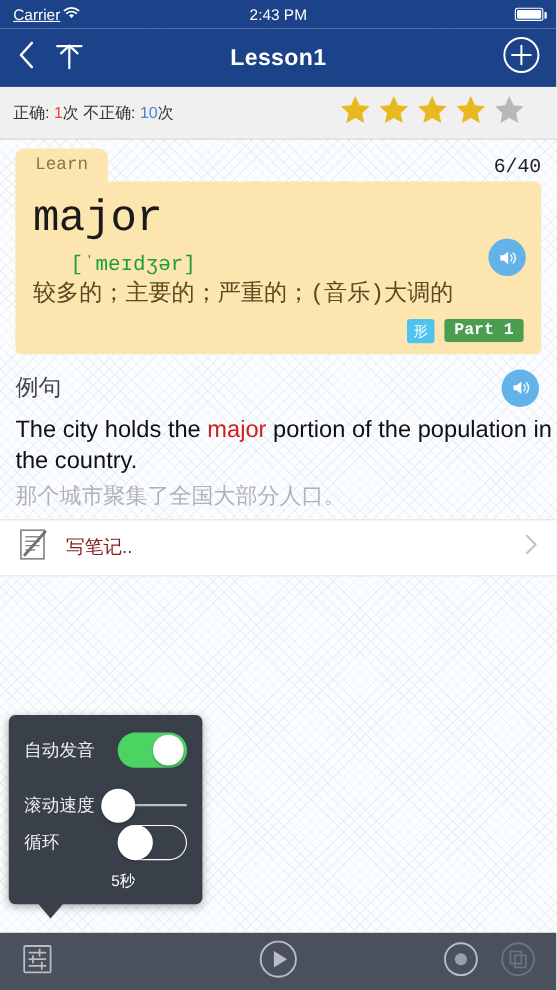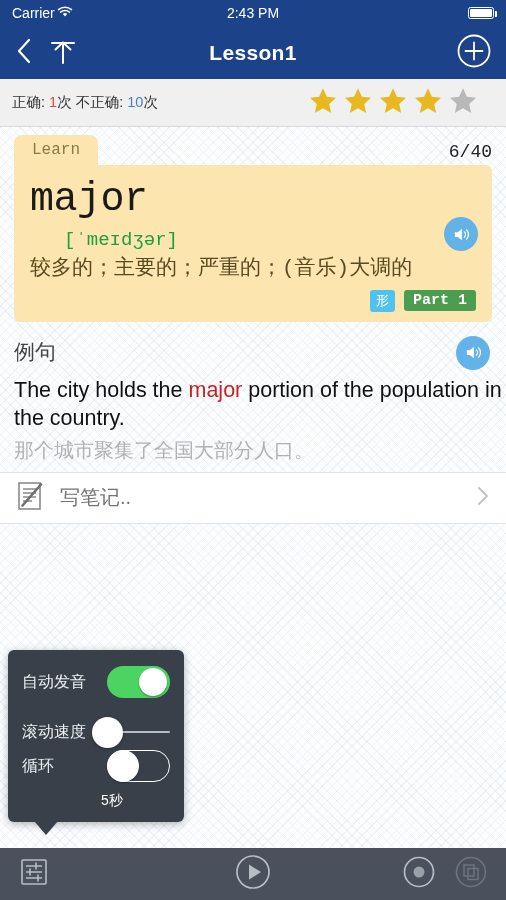--- a/index.html
+++ b/index.html
@@ -10,21 +10,21 @@
   }
   #app { position:relative; width:506px; height:900px; overflow:hidden;
          background:
            repeating-linear-gradient(45deg, rgba(205,220,235,.30) 0 1px, rgba(0,0,0,0) 1px 7px),
            repeating-linear-gradient(-45deg, rgba(205,220,235,.30) 0 1px, rgba(0,0,0,0) 1px 7px),
            #fbfdfe; }
 
   
   .statusbar { height:26px; background:#1c4289; color:#fff; display:flex;
                align-items:center; padding:0 12px; font-size:14px; }
-  .sb-left { display:flex; align-items:flex-end; gap:2px; }
+  .sb-left { display:flex; align-items:flex-end; gap:2px;text-decoration:underline; }
   .sb-center { position:absolute; left:0; right:0; text-align:center;
                font-size:14px; font-weight:normal; pointer-events:none; }
   .sb-right { margin-left:auto; display:flex; align-items:center; z-index:2; }
   .batt { width:26px; height:12px; border:1.4px solid #fff; border-radius:2.5px;
           position:relative; }
   .batt::after { content:""; position:absolute; right:-4px; top:3px; width:2px;
                  height:6px; background:#fff; border-radius:0 1px 1px 0; }
   .batt i { display:block; position:absolute; inset:1px; background:#fff; border-radius:1px; }
 
   
@@ -70,21 +70,21 @@
   .spk-ex { position:absolute; right:16px; top:14px; }
   .ex-en { font-size:21.5px; color:#111; line-height:1.32; margin-top:10px; }
   .ex-en .hl { color:#cc1f20; }
   .ex-cn { font-size:20px; color:#b2b2b2; margin-top:4px; }
 
   
   .notes-head { font-size:15px; color:#777; padding:26px 14px 8px 14px; }
   .notes-row { display:flex; align-items:center; gap:14px; height:52px;
                padding:0 16px; background:#fff;
                border-top:1px solid #e3e3e3; border-bottom:1px solid #e3e3e3; }
-  .notes-ph { font-size:20px; color:#737373; }
+  .notes-ph { font-size:17px; color:#7f1d1d; }
   .chev { margin-left:auto; color:#c3c3c3; }
 
   
   .popover { position:absolute; left:8px; top:650px; width:176px;
              background:#3a404a; border-radius:6px; padding:16px 14px 12px 14px;
              box-shadow:0 2px 8px rgba(0,0,0,.3); }
   .popover::after { content:""; position:absolute; left:26px; bottom:-13px;
                     border-left:12px solid transparent; border-right:12px solid transparent;
                     border-top:14px solid #3a404a; }
   .pop-row { display:flex; align-items:center; margin-bottom:18px; }

